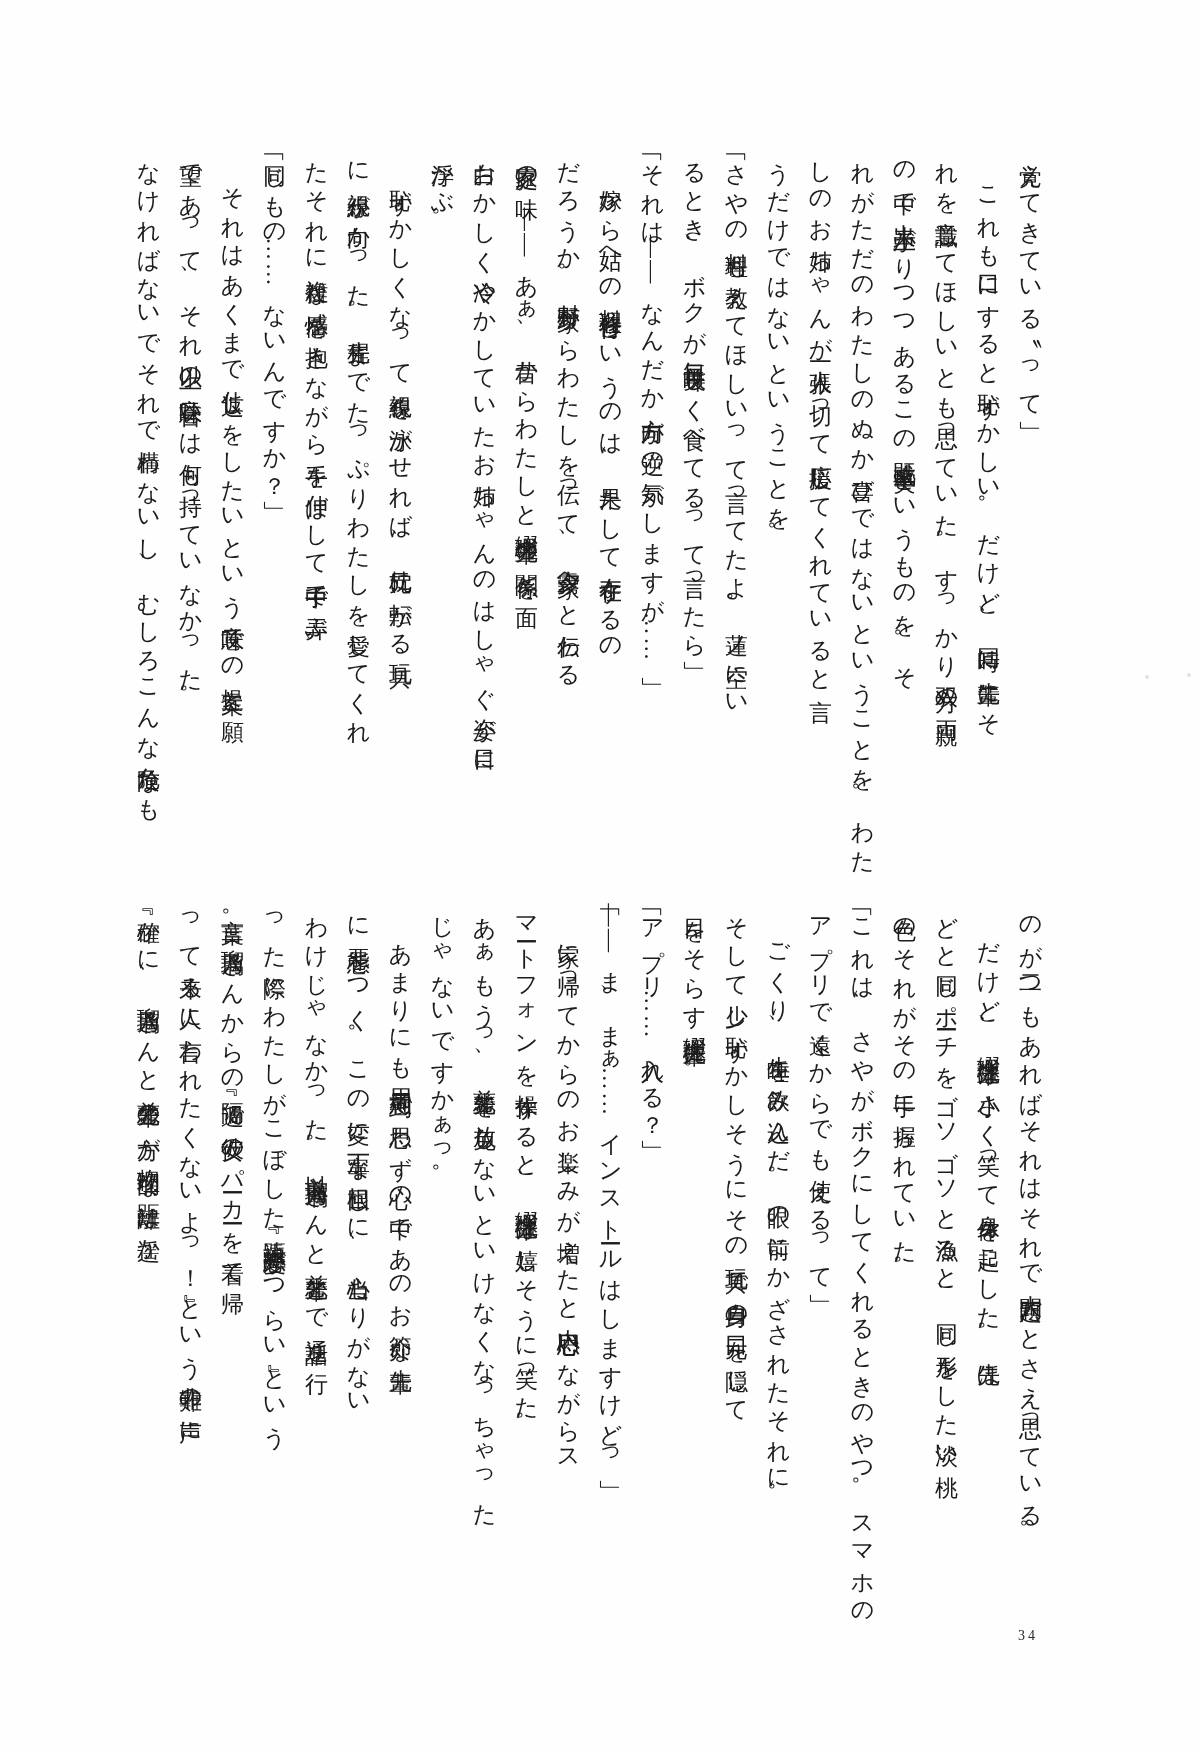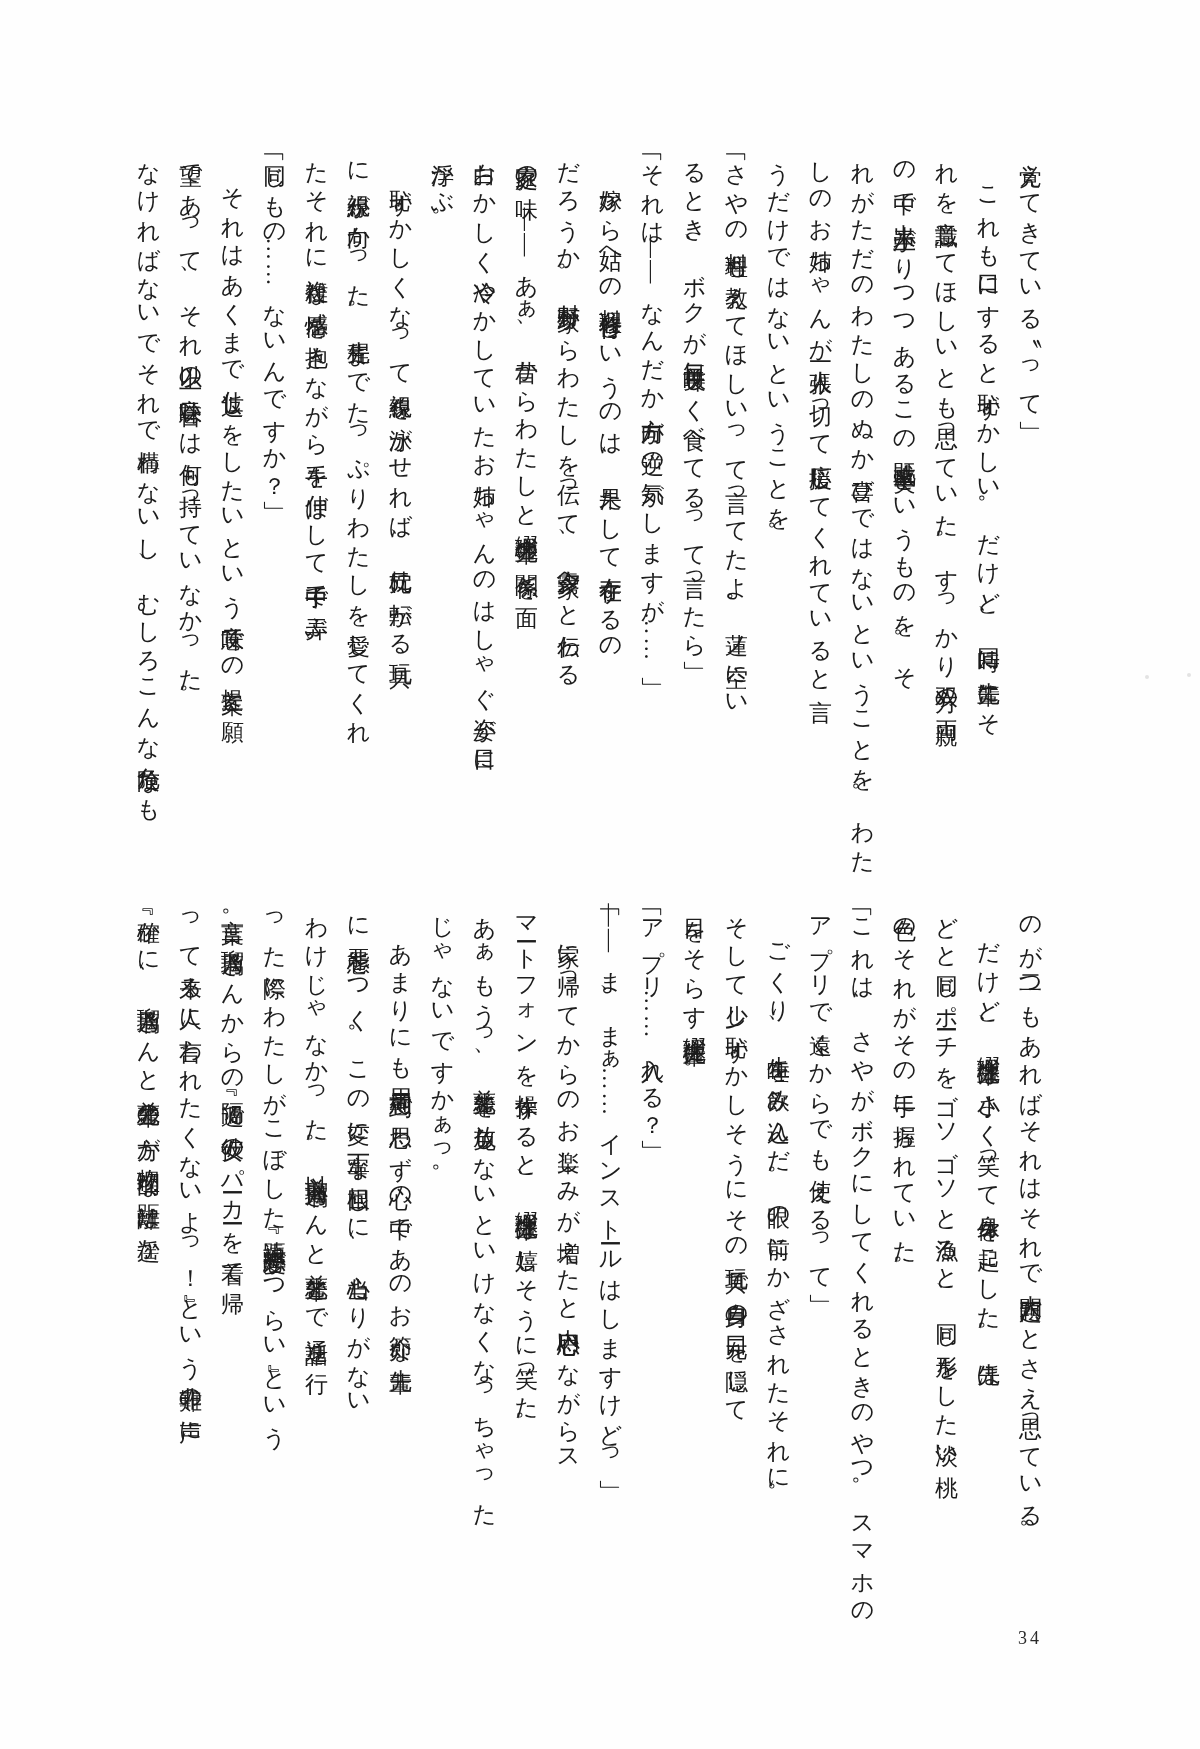--- a/index.html
+++ b/index.html
@@ -39,21 +39,21 @@
     height: 704px;
   }
   .tcol {
     white-space: nowrap;
   }
   .pagenum {
     position: absolute;
     left: 1018px;
     top: 1628px;
     font-family: "Liberation Serif", "DejaVu Serif", serif;
-    font-size: 18px;
+    font-size: 14px;
     letter-spacing: 3px;
     color: #2a2a2a;
   }
   .speck {
     position: absolute;
     width: 4px;
     height: 4px;
     background: #e3e3e3;
     border-radius: 50%;
   }

